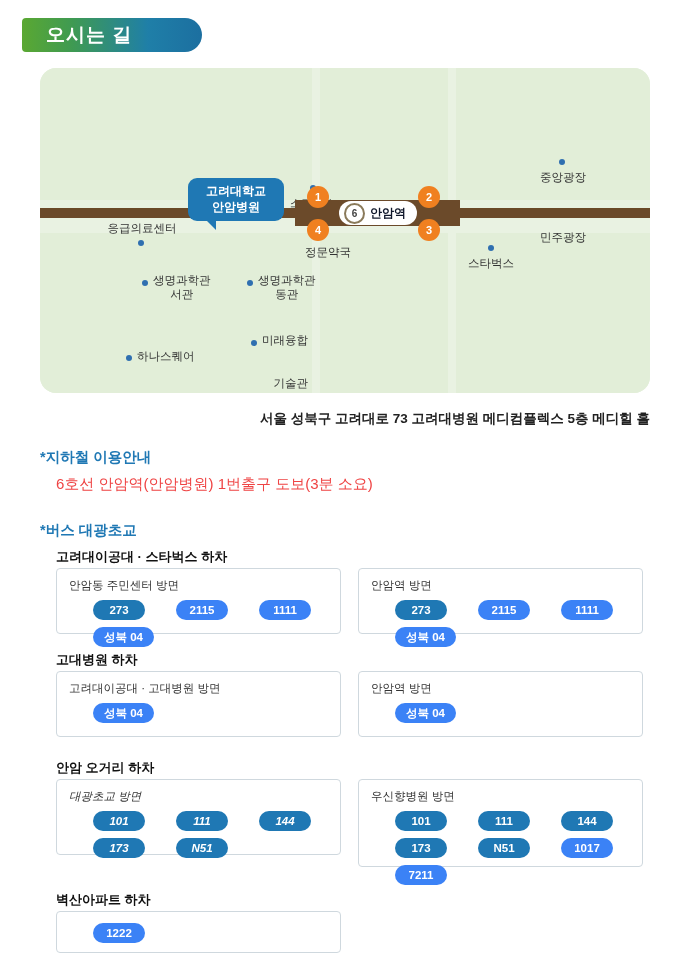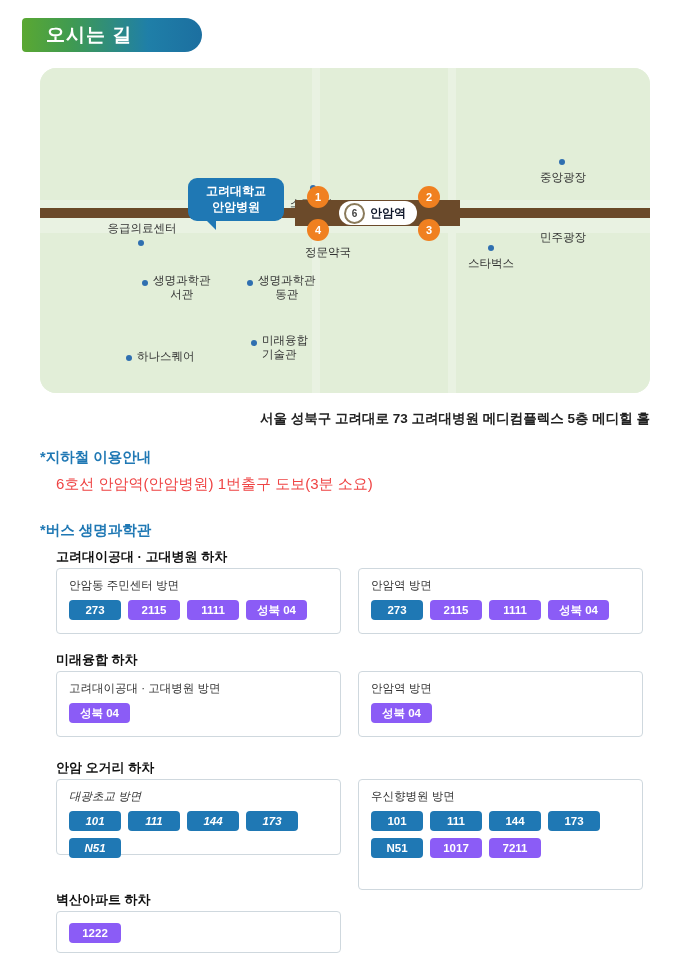--- a/index.html
+++ b/index.html
@@ -205,31 +205,32 @@
   }
   .chips {
     display: flex;
     flex-wrap: wrap;
     gap: 7px;
   }
   .chip {
     height: 20px;
     min-width: 52px;
     padding: 0 11px;
-    border-radius: 4px;
+    border-radius: 10px;
     color: #ffffff;
     font-size: 11.5px;
     font-weight: bold;
     display: inline-flex;
     align-items: center;
     justify-content: center;
     box-sizing: border-box;
+    margin-left: 24px;
   }
   .chip.blue { background: #1f78b4; }
-  .chip.green { background: #8b5cf6; }
+  .chip.green { background: #3b82f6; }
 </style>
 </head>
 <body>
 
 <div class="page-header">
   <span class="title">오시는 길</span>
 </div>
 
 <div class="map-wrap">
 
@@ -270,21 +271,21 @@
 
   <div class="dot" style="left:207px;top:212px;"></div>
   <div class="poi" style="left:218px;top:205px;">
     <div>생명과학관</div>
     <div style="text-align:center;">동관</div>
   </div>
 
   <div class="dot" style="left:211px;top:272px;"></div>
   <div class="poi" style="left:222px;top:265px;">
     <div>미래융합</div>
-    <div style="text-align:left;">기술관</div>
+    <div style="text-align:right;margin-top:29px;">기술관</div>
   </div>
 
   <div class="dot" style="left:86px;top:287px;"></div>
   <div class="poi" style="left:97px;top:281px;font-family:Liberation Serif, serif;">하나스퀘어</div>
 </div>
 
 <div class="subway-line"></div>
 <div class="station-bar"></div>
 <div class="station-pill">
   <span class="line-badge">6</span>
@@ -293,43 +294,43 @@
 <div class="exit" style="left:307px;top:186px;">1</div>
 <div class="exit" style="left:418px;top:186px;">2</div>
 <div class="exit" style="left:307px;top:219px;">4</div>
 <div class="exit" style="left:418px;top:219px;">3</div>
 
 <div class="address">서울 성북구 고려대로 73 고려대병원 메디컴플렉스 5층 메디힐 홀</div>
 
 <div class="sec-title" style="top:448px;">*지하철 이용안내</div>
 <div class="sec-sub" style="top:475px;">6호선 안암역(안암병원) 1번출구 도보(3분 소요)</div>
 
-<div class="sec-title" style="top:521px;">*버스 생명과학관</div>
-
-<div class="group-title" style="top:548px;">고려대이공대 · 고대병원 하차</div>
+<div class="sec-title" style="top:521px;">*버스 대광초교</div>
+
+<div class="group-title" style="top:548px;">고려대이공대 · 스타벅스 하차</div>
 <div class="card" style="left:56px;top:568px;width:285px;height:66px;">
   <div class="card-head">안암동 주민센터 방면</div>
   <div class="chips">
     <span class="chip blue">273</span>
     <span class="chip green">2115</span>
     <span class="chip green">1111</span>
     <span class="chip green">성북 04</span>
   </div>
 </div>
 <div class="card" style="left:358px;top:568px;width:285px;height:66px;">
   <div class="card-head">안암역 방면</div>
   <div class="chips">
     <span class="chip blue">273</span>
     <span class="chip green">2115</span>
     <span class="chip green">1111</span>
     <span class="chip green">성북 04</span>
   </div>
 </div>
 
-<div class="group-title" style="top:651px;">미래융합 하차</div>
+<div class="group-title" style="top:651px;">고대병원 하차</div>
 <div class="card" style="left:56px;top:671px;width:285px;height:66px;">
   <div class="card-head">고려대이공대 · 고대병원 방면</div>
   <div class="chips">
     <span class="chip green">성북 04</span>
   </div>
 </div>
 <div class="card" style="left:358px;top:671px;width:285px;height:66px;">
   <div class="card-head">안암역 방면</div>
   <div class="chips">
     <span class="chip green">성북 04</span>
@@ -340,21 +341,21 @@
 <div class="card" style="left:56px;top:779px;width:285px;height:76px;font-style:italic;">
   <div class="card-head">대광초교 방면</div>
   <div class="chips">
     <span class="chip blue">101</span>
     <span class="chip blue">111</span>
     <span class="chip blue">144</span>
     <span class="chip blue">173</span>
     <span class="chip blue">N51</span>
   </div>
 </div>
-<div class="card" style="left:358px;top:779px;width:285px;height:111px;">
+<div class="card" style="left:358px;top:779px;width:285px;height:88px;">
   <div class="card-head">우신향병원 방면</div>
   <div class="chips">
     <span class="chip blue">101</span>
     <span class="chip blue">111</span>
     <span class="chip blue">144</span>
     <span class="chip blue">173</span>
     <span class="chip blue">N51</span>
     <span class="chip green">1017</span>
     <span class="chip green">7211</span>
   </div>

